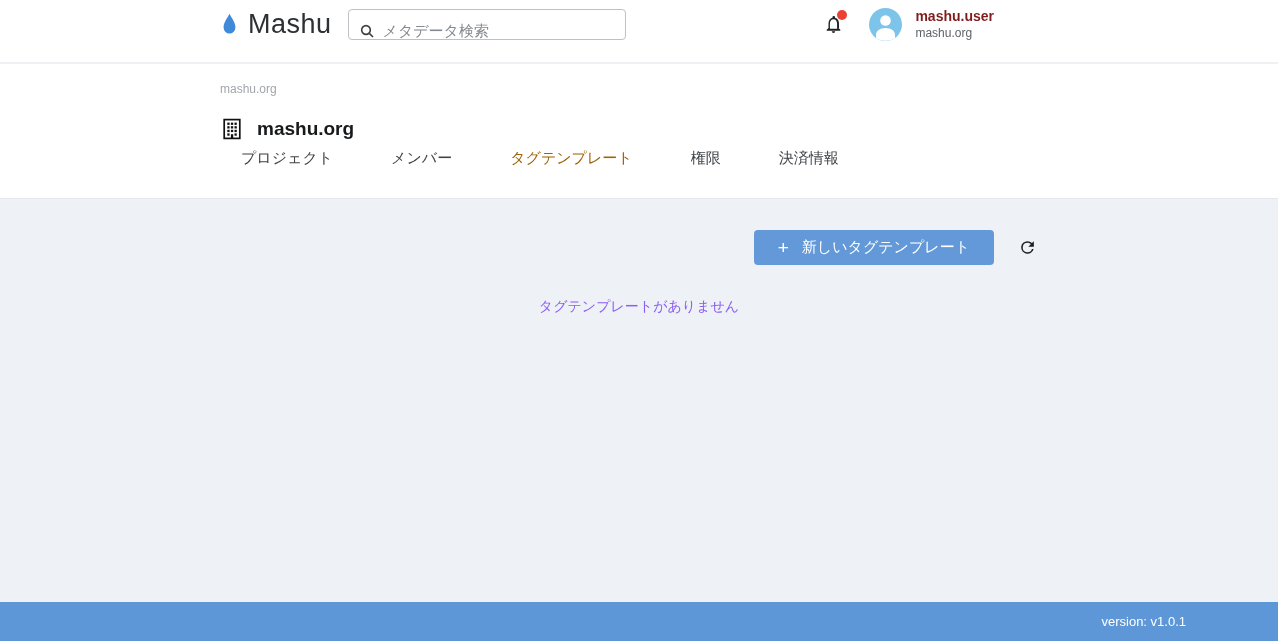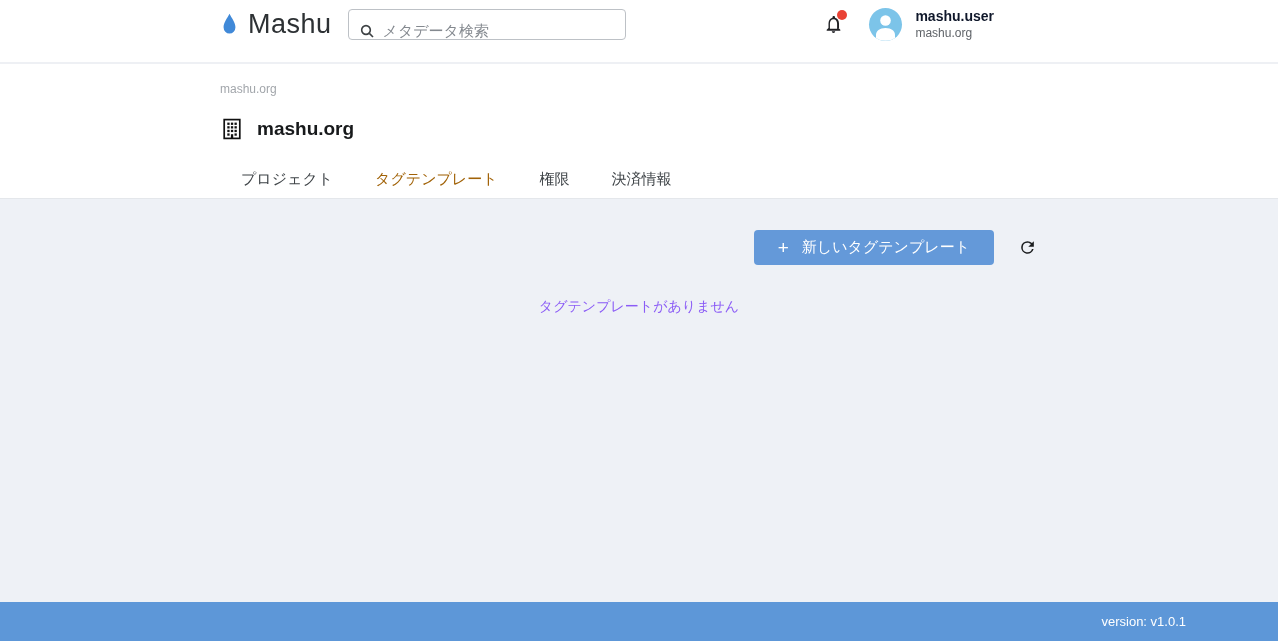--- a/index.html
+++ b/index.html
@@ -40,34 +40,34 @@
     width: 10px; height: 10px; border-radius: 50%;
     background: #e94235;
   }
   .avatar {
     width: 33px; height: 33px; border-radius: 50%;
     background: #7cc4e9; overflow: hidden;
     display: flex; align-items: flex-end; justify-content: center;
     cursor: pointer; margin-right: 13px; flex: 0 0 auto;
   }
   .user-info { line-height: 1.15; cursor: pointer; }
-  .user-name { font-size: 14px; font-weight: bold; color: #0f172a; }
+  .user-name { font-size: 14px; font-weight: bold; color: #7f1d1d; }
   .user-org { font-size: 12px; color: #5f6368; margin-top: 3px; }
 
   
   .subheader {
     flex: 0 0 auto; height: 135px;
     background: #ffffff;
     border-bottom: 1px solid #e4e7eb;
     padding-top: 18px;
   }
   .breadcrumb { font-size: 12px; color: #a2a6ab; cursor: pointer; }
   .title-row { margin-top: 21px; display: flex; align-items: center; gap: 13px; }
   .page-title { font-size: 19px; font-weight: bold; color: #17191b; }
-  .tab-bar { margin-top: 21px; display: flex; }
+  .tab-bar { display: flex; gap: 16px; }
   .tab {
     padding: 8px 21px 14px;
     font-size: 15px; color: #3f4448;
     background: none; border: none; cursor: pointer;
     font-family: "Liberation Sans", "DejaVu Sans", sans-serif;
   }
   .tab.active { color: #a16207; }
 
   
   .main { flex: 1 1 auto; background: #eef1f6; }
@@ -164,20 +164,21 @@
               <rect x="14.5" y="16.4" width="2.3" height="2.3"></rect>
             <rect x="10.9" y="17.2" width="2.3" height="4.2"></rect>
           </g>
         </svg>
       </span>
       <h1 class="page-title">mashu.org</h1>
     </div>
 
     <nav class="tab-bar">
       <button class="tab">プロジェクト</button>
+      <button class="tab">メンバー</button>
       <button class="tab active">タグテンプレート</button>
       <button class="tab">権限</button>
       <button class="tab">決済情報</button>
     </nav>
   </div>
 </section>
 
 <main class="main">
   <div class="shell">
     <div class="toolbar">

